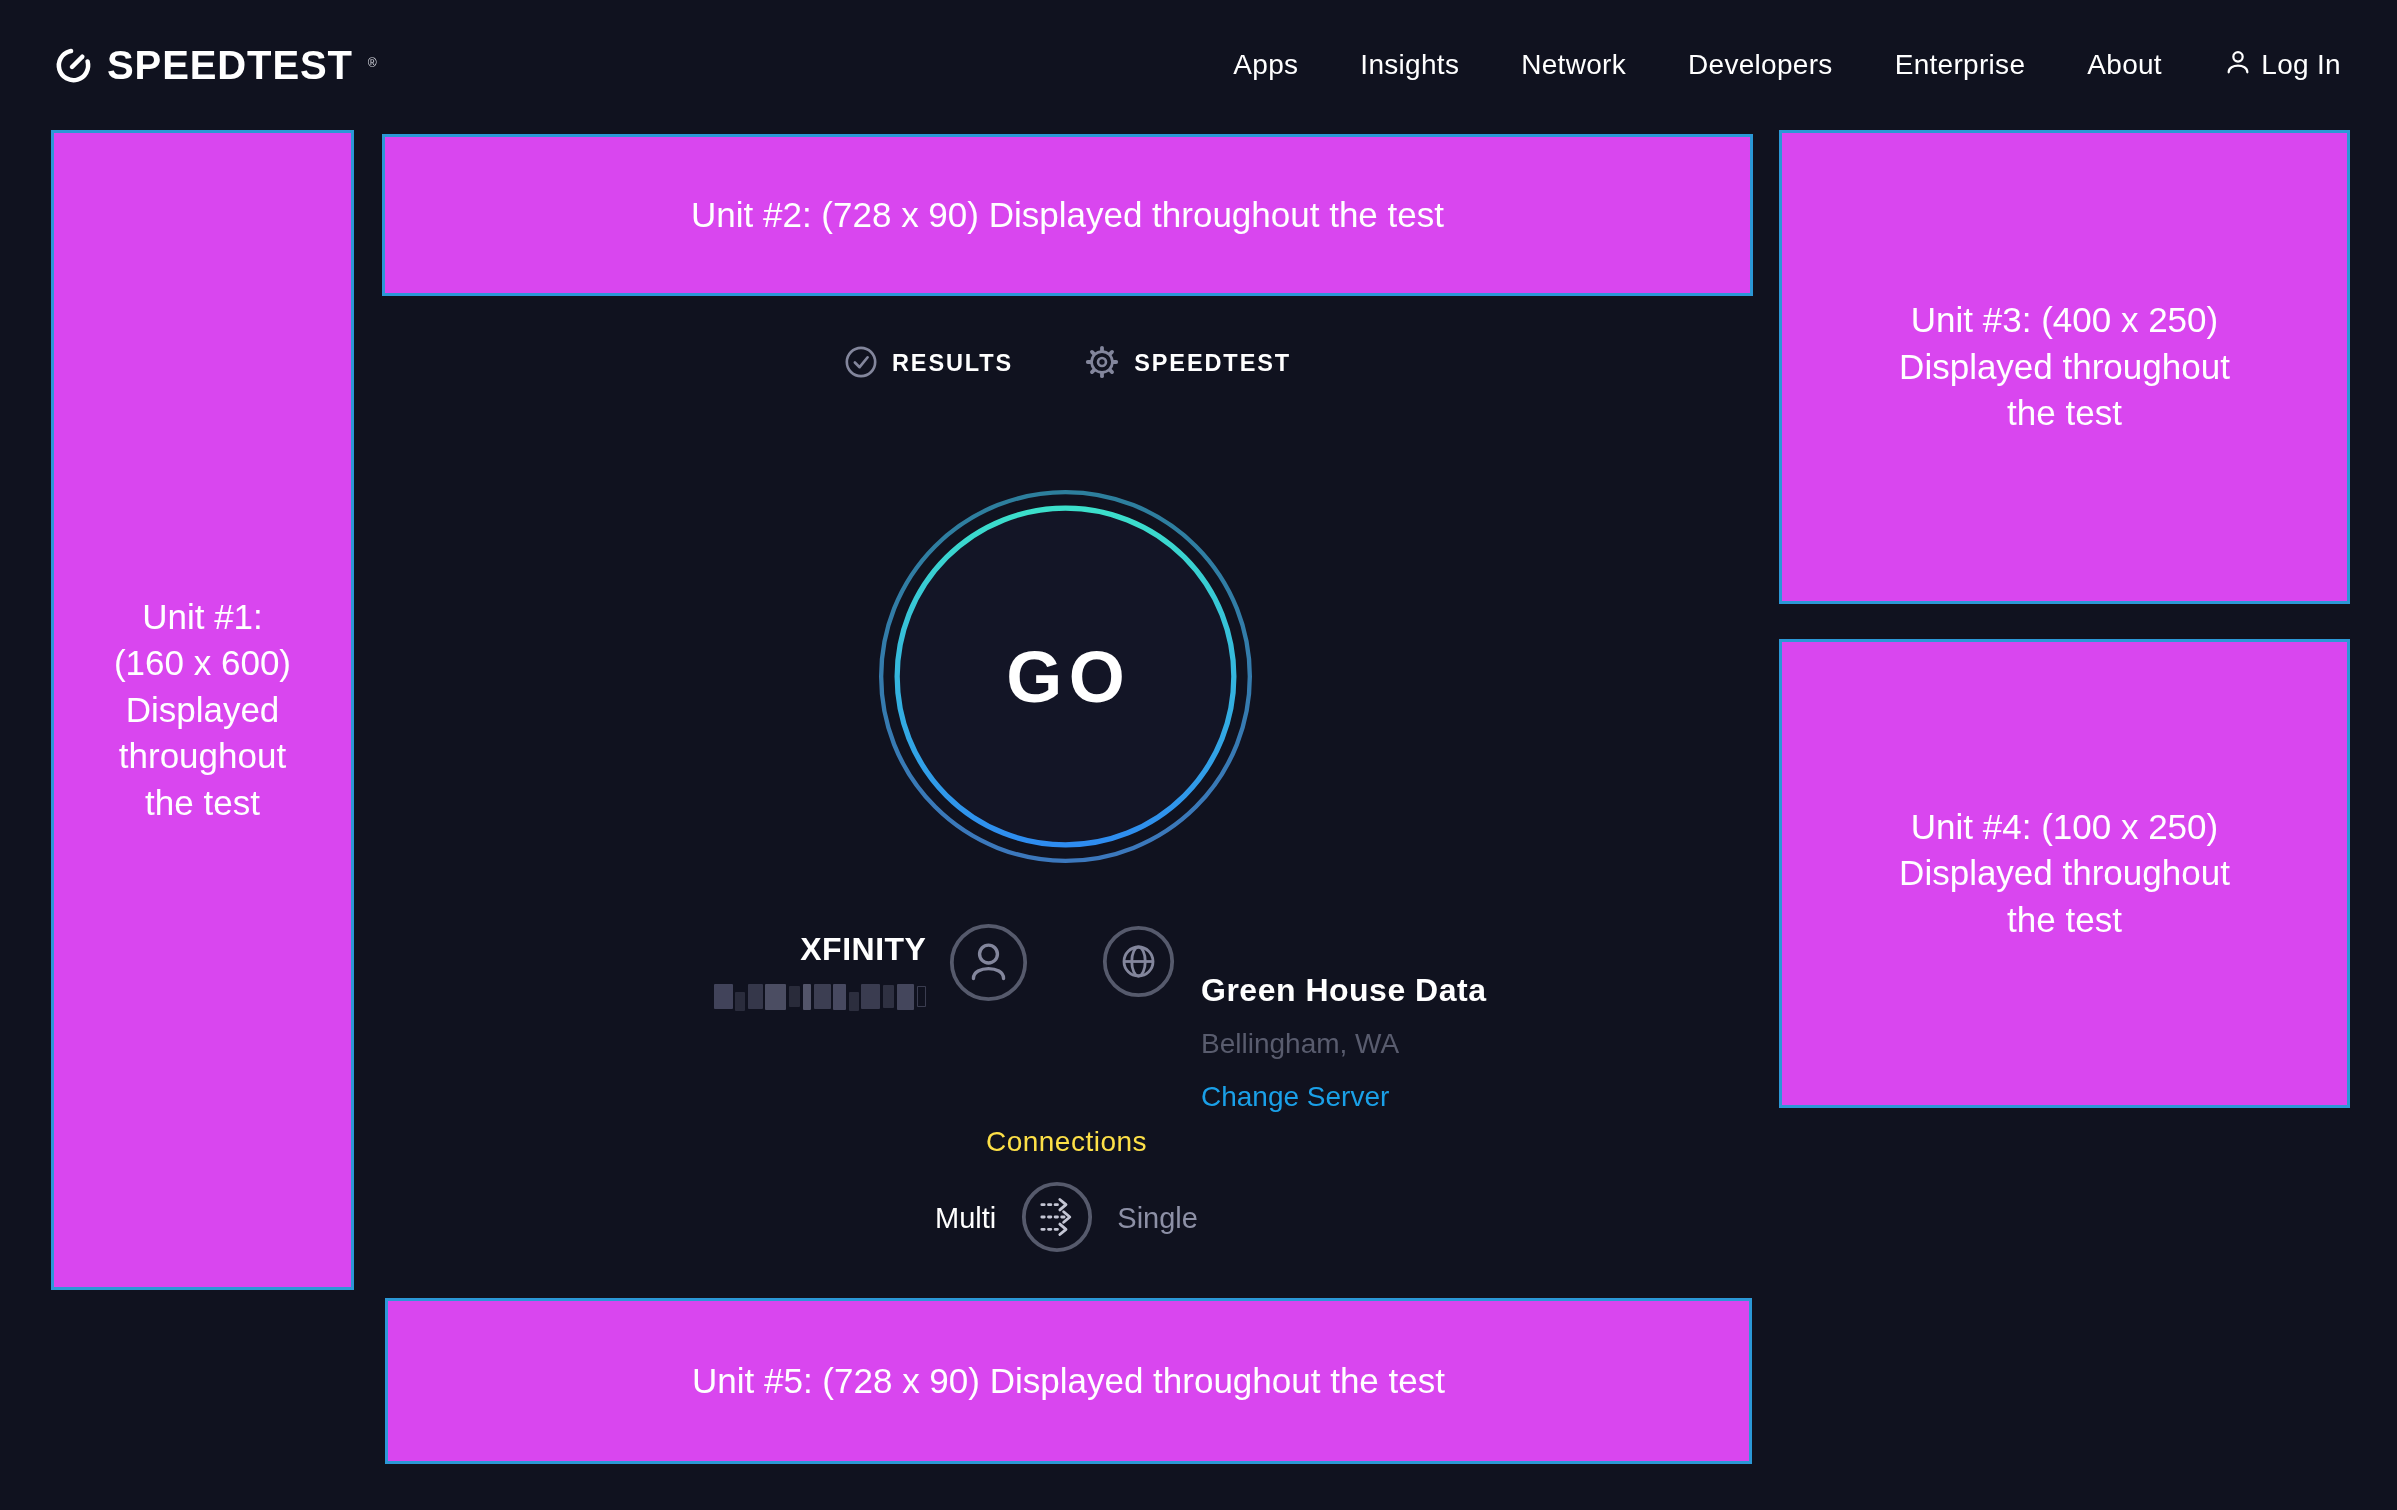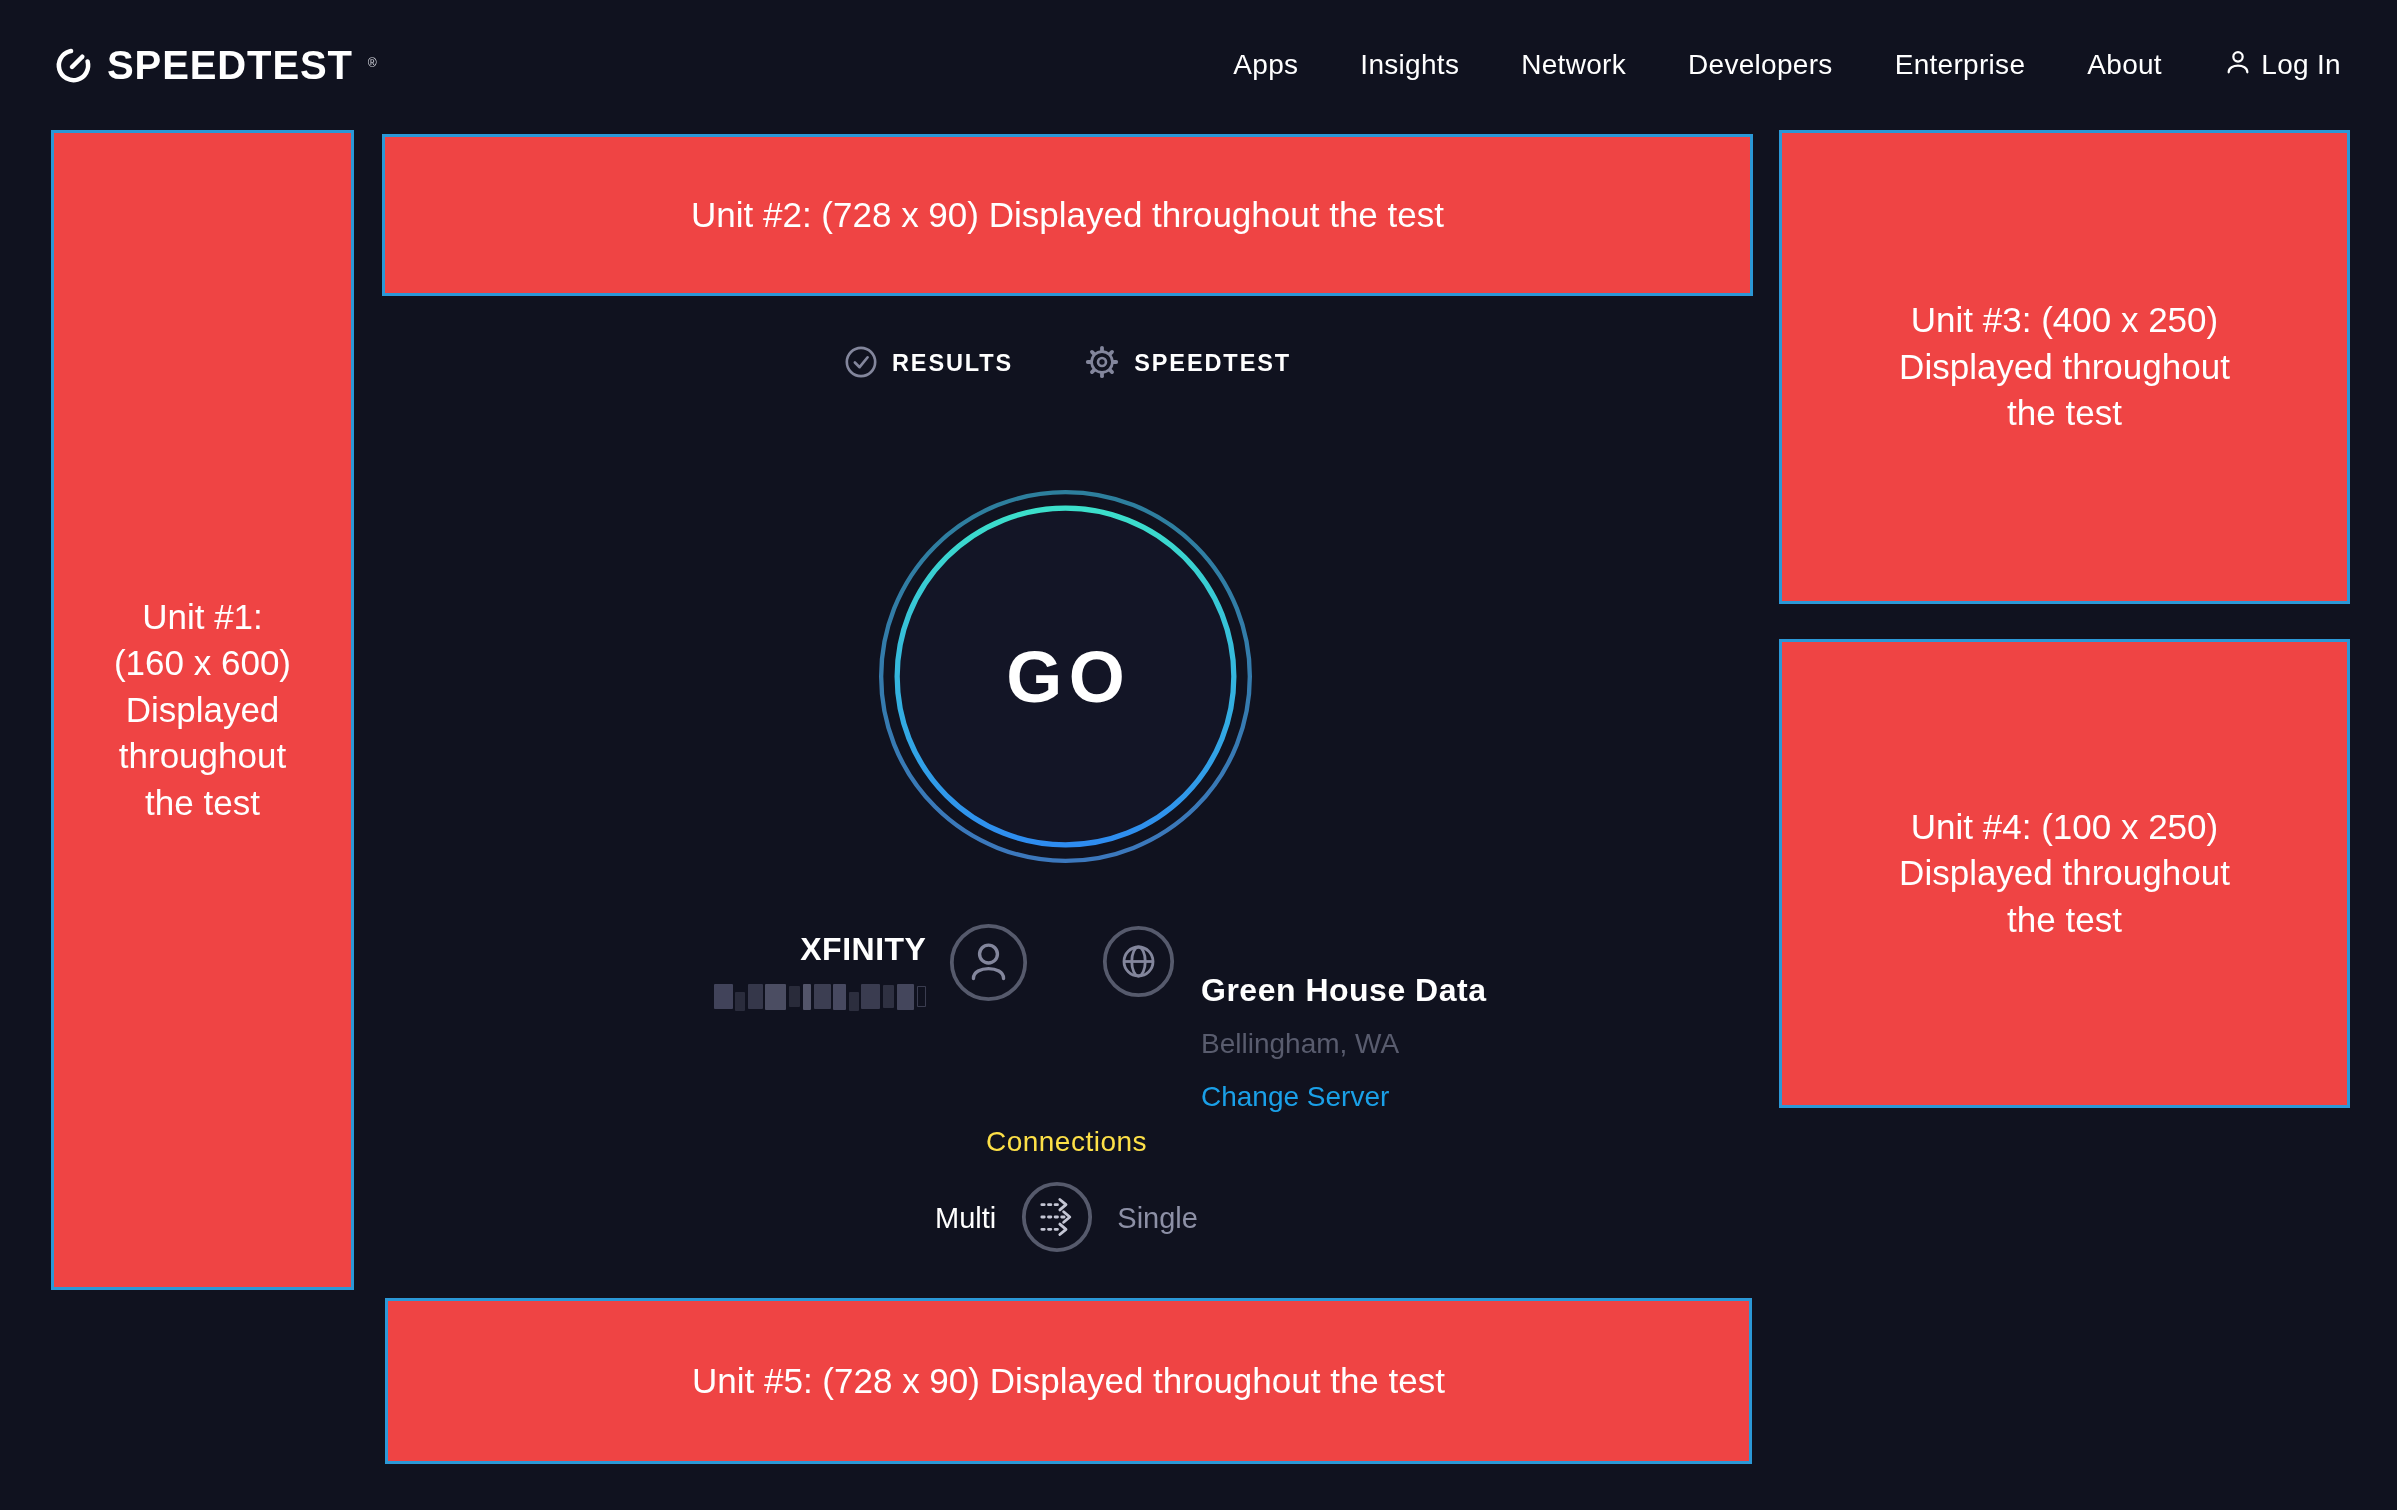--- a/index.html
+++ b/index.html
@@ -22,21 +22,21 @@
   .logo svg { display: block; }
   .logo-text { font-size: 40px; font-weight: 700; letter-spacing: 0.9px; color: #fff; }
   .logo-tm { font-size: 12.2px; color: #d6d7de; align-self: flex-start; margin-top: 13px; margin-left: 1.9px; }
   .nav { display: flex; align-items: center; gap: 62px; }
   .nav a { color: #fff; text-decoration: none; font-size: 28px; letter-spacing: 0.3px; cursor: pointer; }
   .login { display: flex; align-items: center; gap: 9.4px; color: #fff; font-size: 28px; text-decoration: none; cursor: pointer; }
 
   
   .ad {
     position: absolute;
-    background: #ef4444;
+    background: #d946ef;
     border: 3.8px solid #2b98d6;
     display: flex; align-items: center; justify-content: center;
     text-align: center;
     font-size: 35px; line-height: 1.33; color: #fff;
   }
   .ad span { white-space: pre-line; }
   .ad-unit1 { left: 51px;  top: 130px;  width: 303px;  height: 1160px; }
   .ad-unit2 { left: 382px; top: 134px;  width: 1371px; height: 162px; }
   .ad-unit3 { left: 1779px; top: 130px; width: 571px;  height: 474px; }
   .ad-unit4 { left: 1779px; top: 639px; width: 571px;  height: 469px; }

